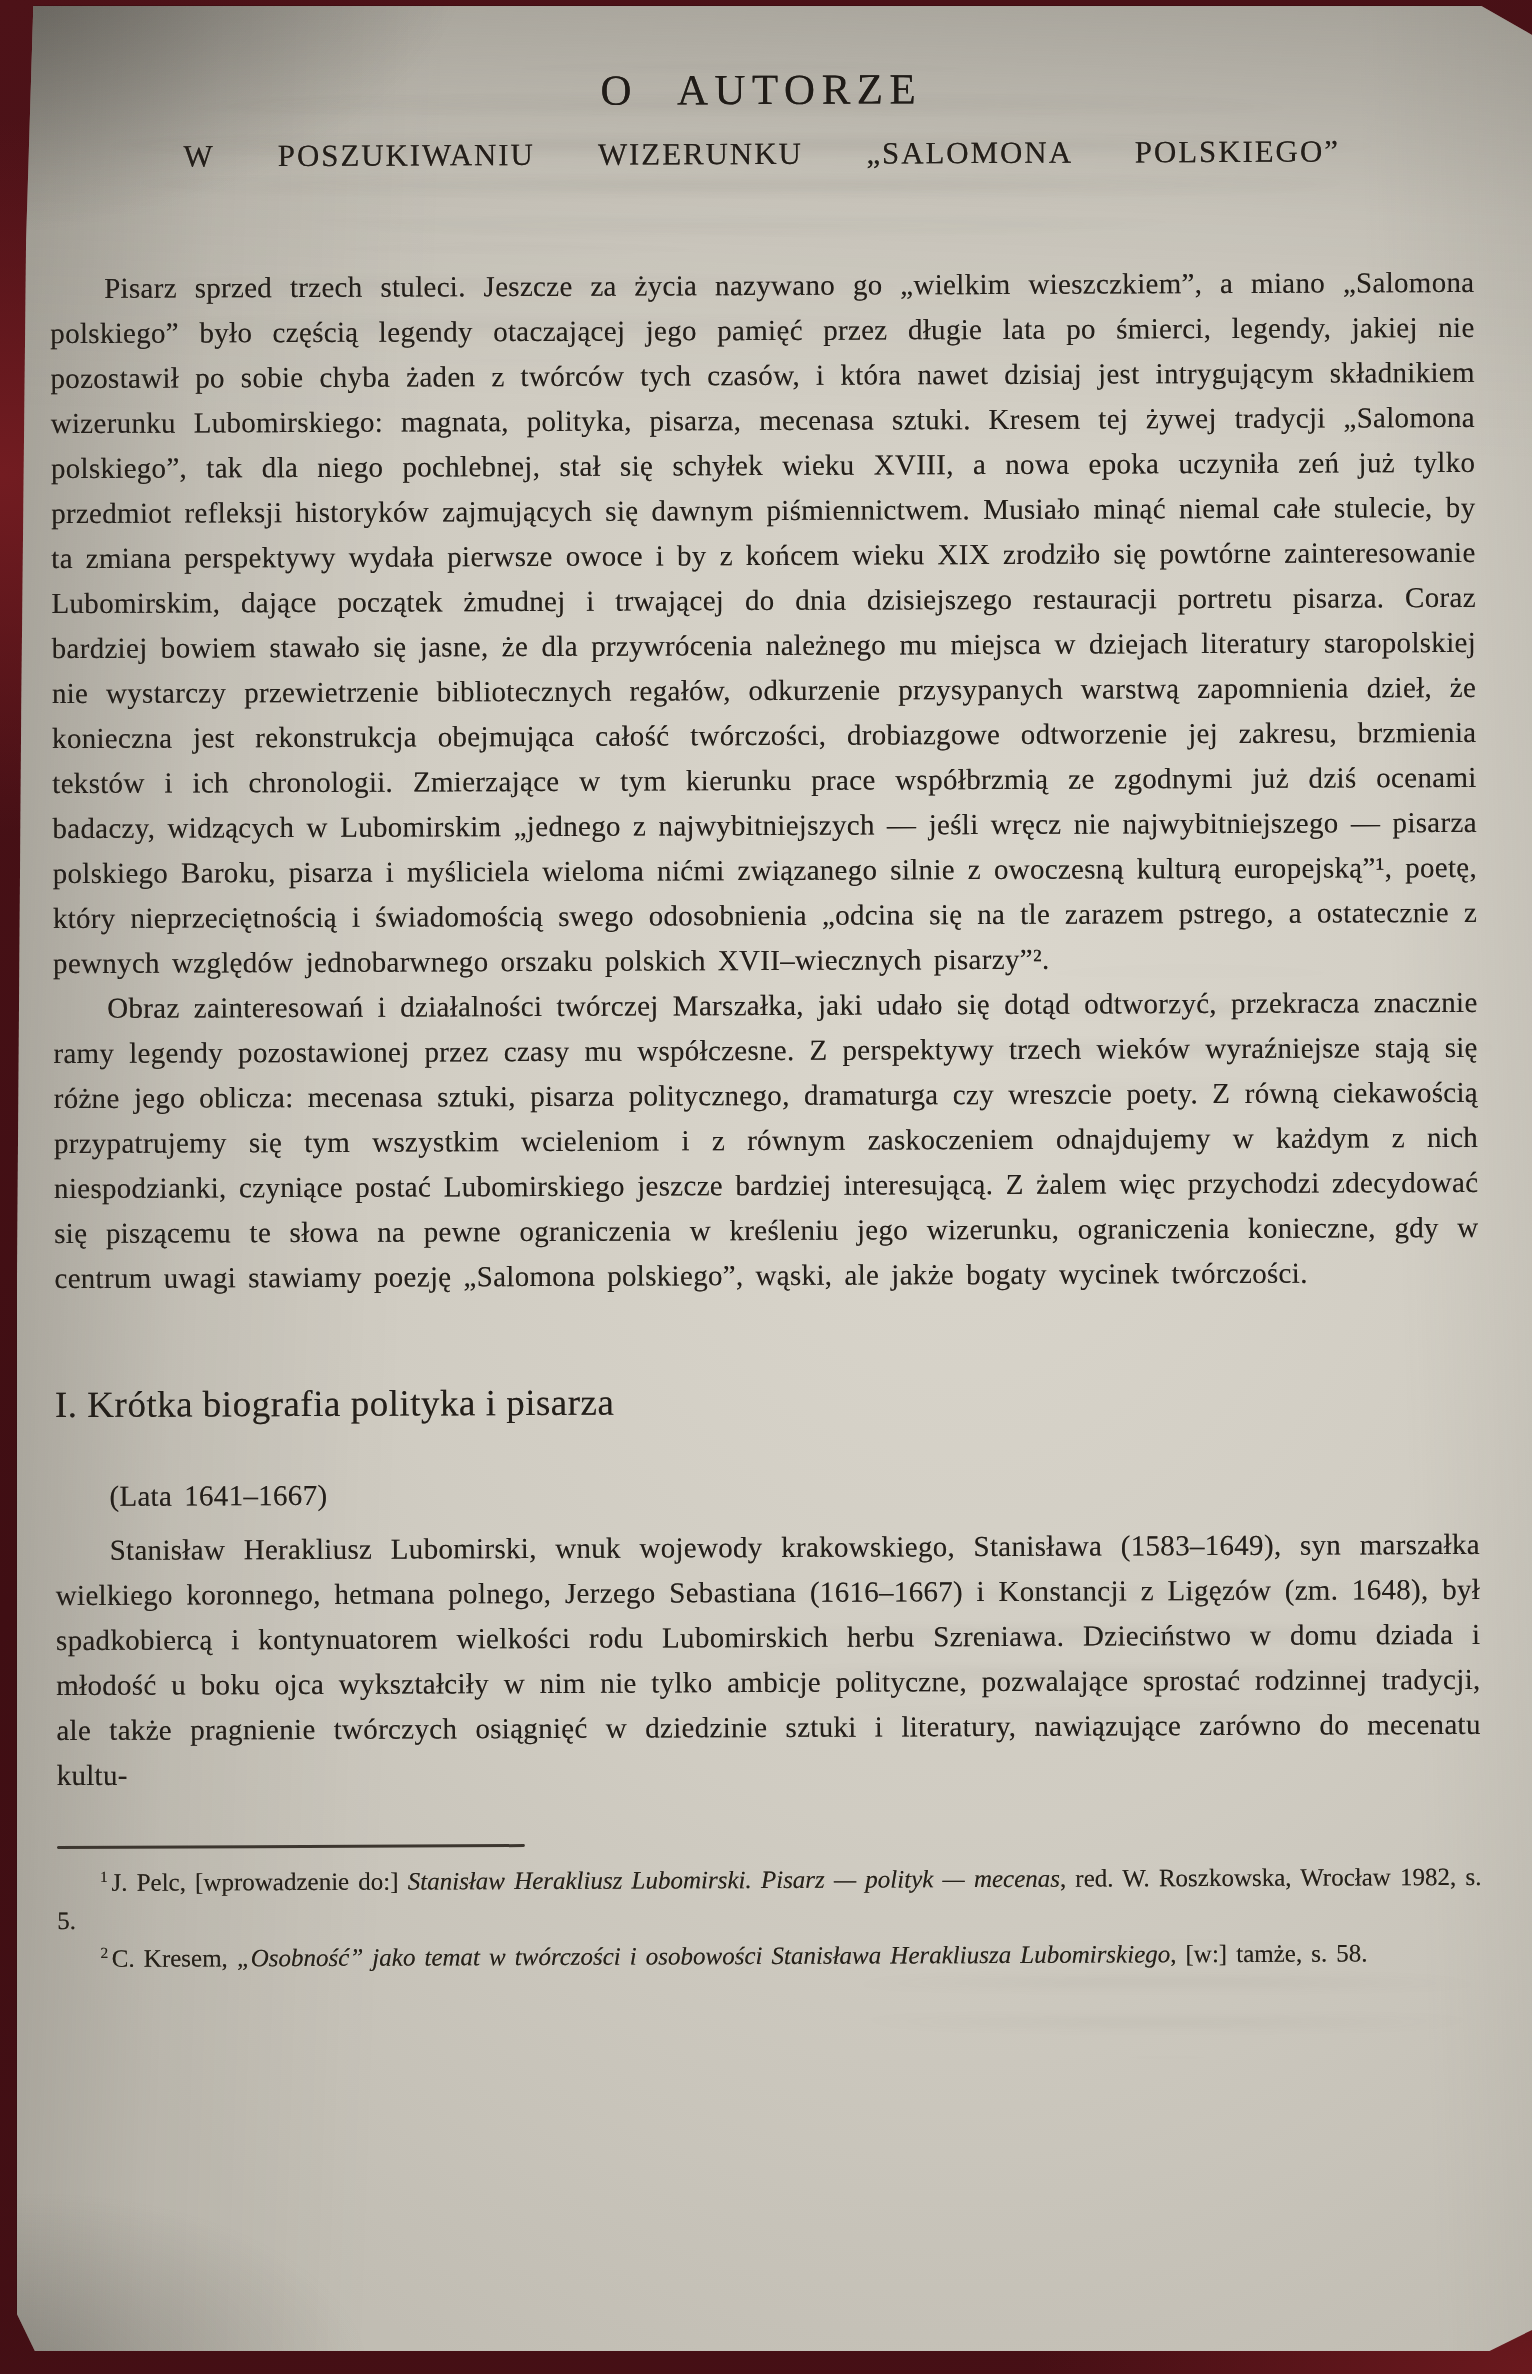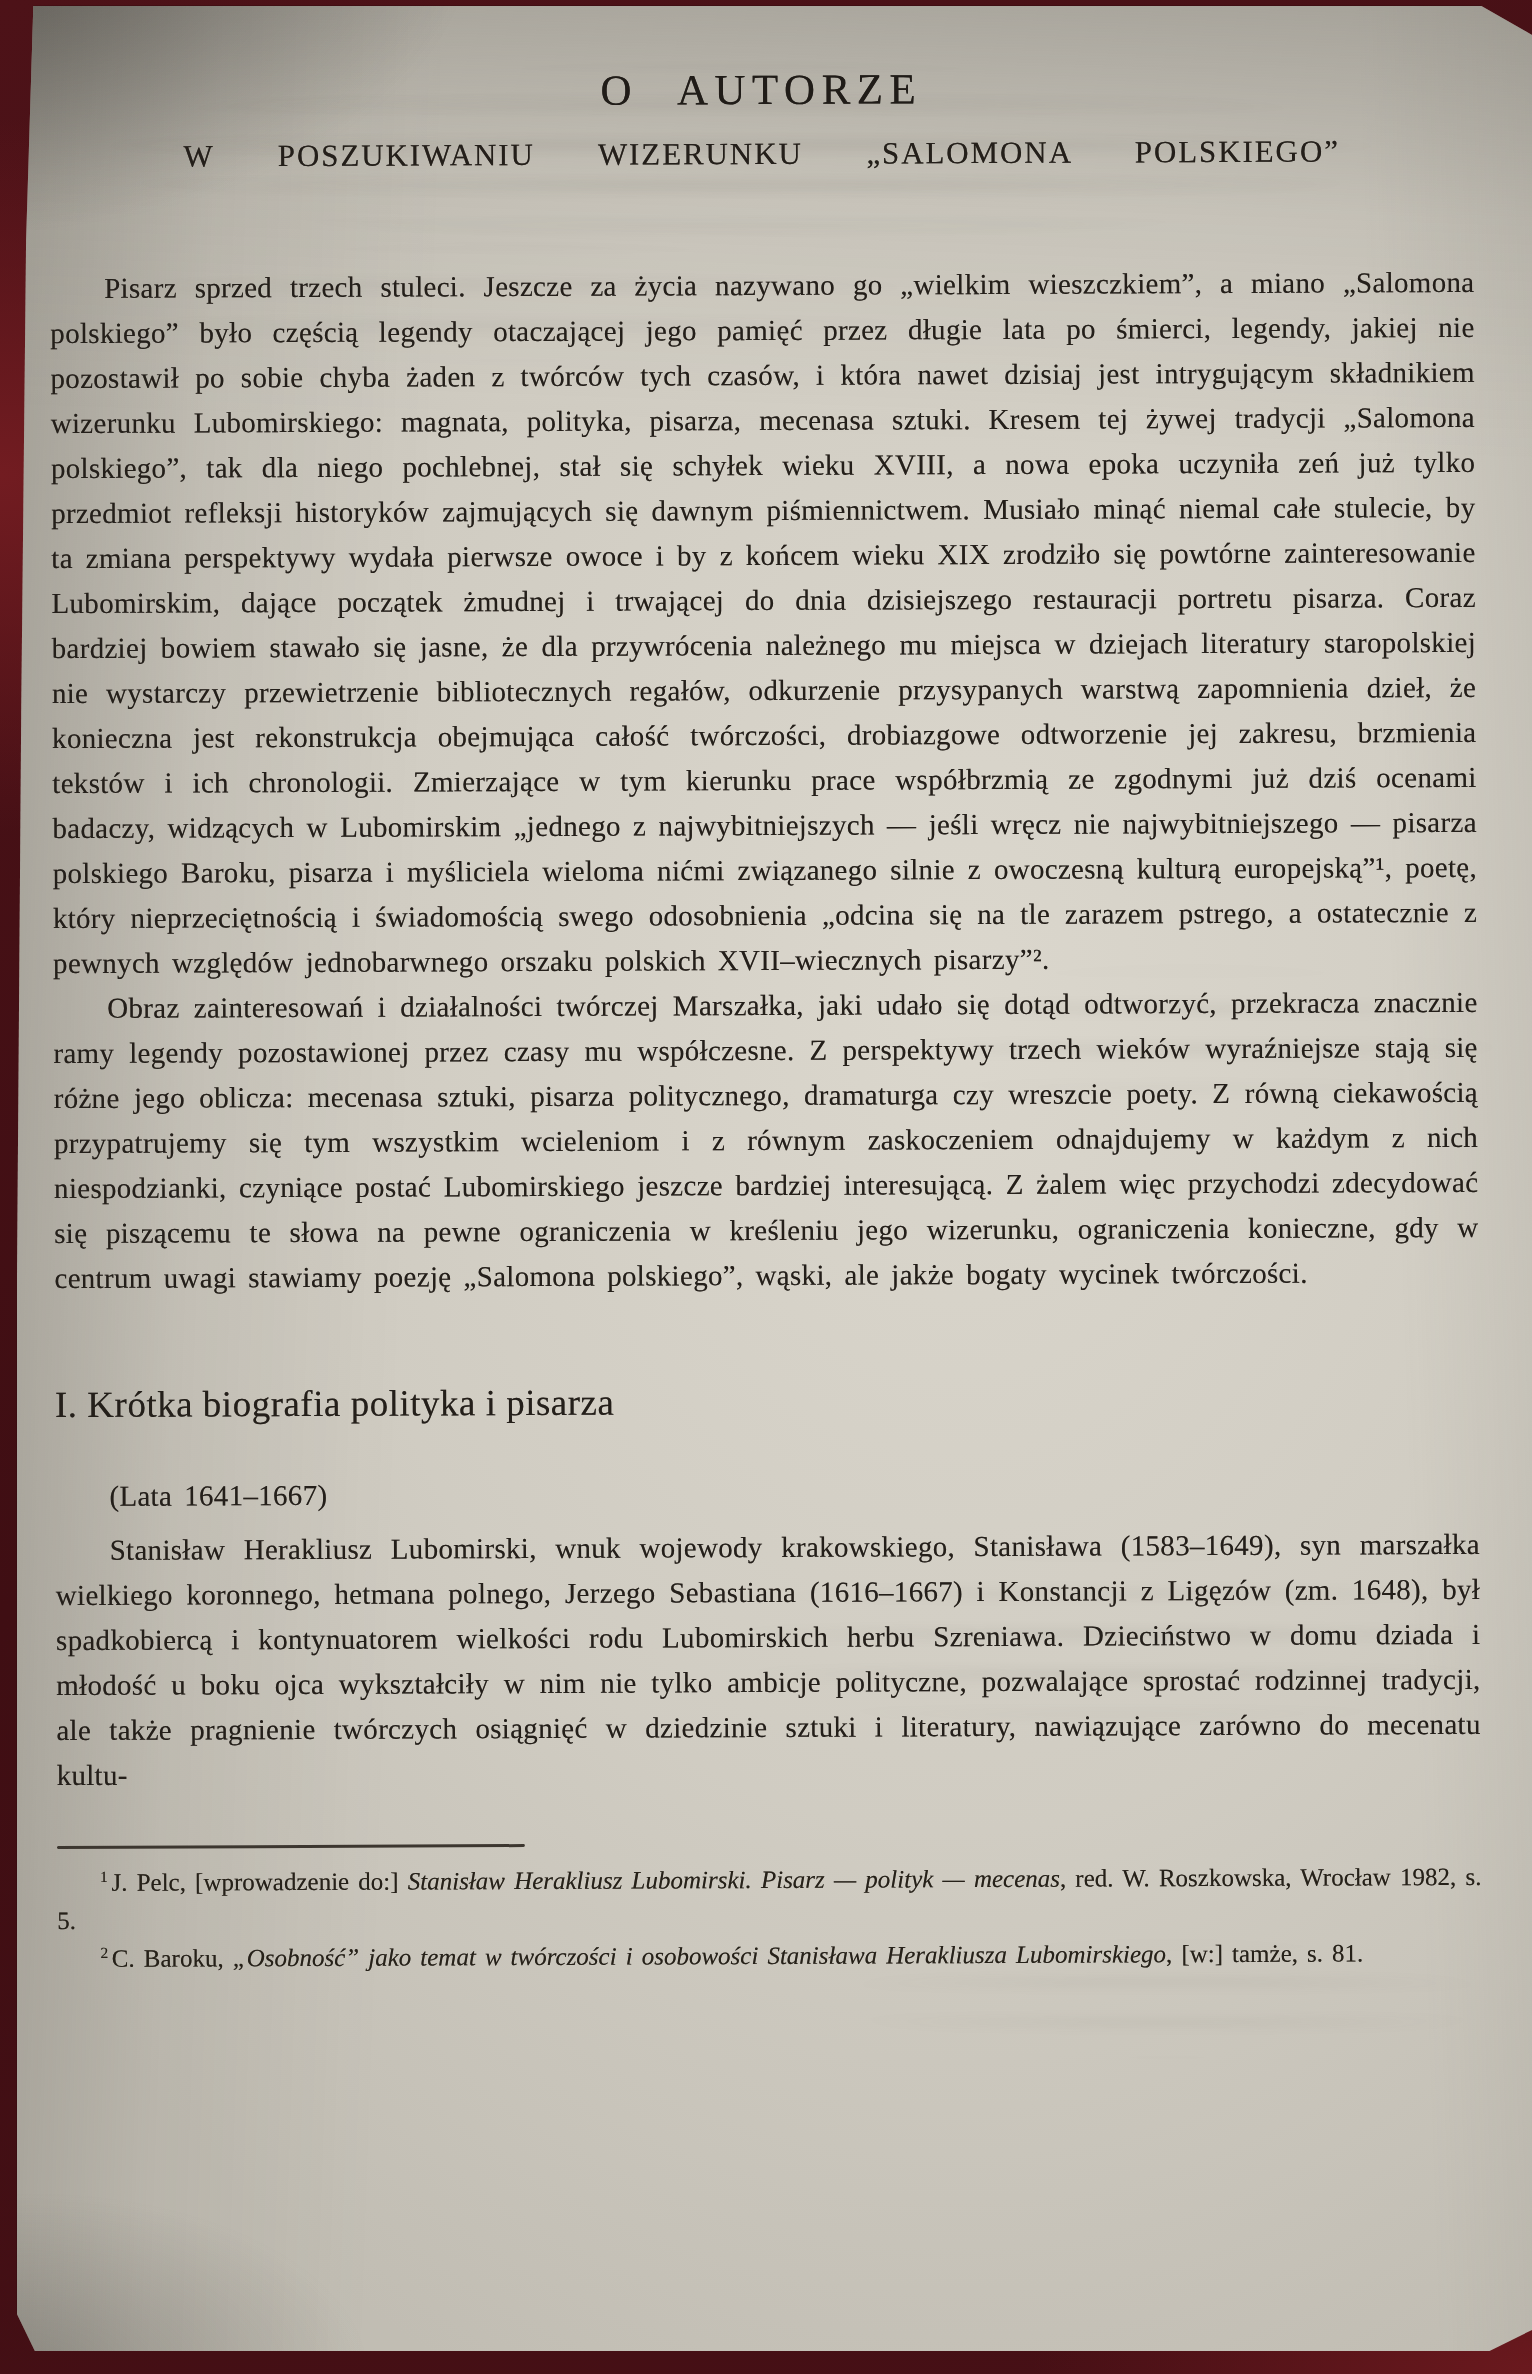--- a/index.html
+++ b/index.html
@@ -170,18 +170,18 @@
     <h3 class="section-heading">I. Krótka biografia polityka i pisarza</h3>
 
     <p class="body-par years">(Lata 1641–1667)</p>
 
     <p class="body-par p3">Stanisław Herakliusz Lubomirski, wnuk wojewody krakowskiego, Stanisława (1583–1649), syn marszałka wielkiego koronnego, hetmana polnego, Jerzego Sebastiana (1616–1667) i Konstancji z Ligęzów (zm. 1648), był spadkobiercą i kontynuatorem wielkości rodu Lubomirskich herbu Szreniawa. Dzieciństwo w domu dziada i młodość u boku ojca wykształciły w nim nie tylko ambicje polityczne, pozwalające sprostać rodzinnej tradycji, ale także pragnienie twórczych osiągnięć w dziedzinie sztuki i literatury, nawiązujące zarówno do mecenatu kultu-</p>
 
     <div class="footrule"></div>
 
     <div id="footnotes">
         <div class="footnote"><sup>1</sup><span>J. Pelc, [wprowadzenie do:] </span><i>Stanisław Herakliusz Lubomirski. Pisarz — polityk — mecenas</i><span>, red. W. Roszkowska, Wrocław 1982, s. 5.</span></div>
-        <div class="footnote"><sup>2</sup><span>C. Baroku, </span><i>„Osobność” jako temat w twórczości i osobowości Stanisława Herakliusza Lubomirskiego</i><span>, [w:] tamże, s. 81.</span></div>
+        <div class="footnote"><sup>2</sup><span>C. Kresem, </span><i>„Osobność” jako temat w twórczości i osobowości Stanisława Herakliusza Lubomirskiego</i><span>, [w:] tamże, s. 58.</span></div>
       </div>
 
   </div>
 </div>
 
 
 </body></html>

